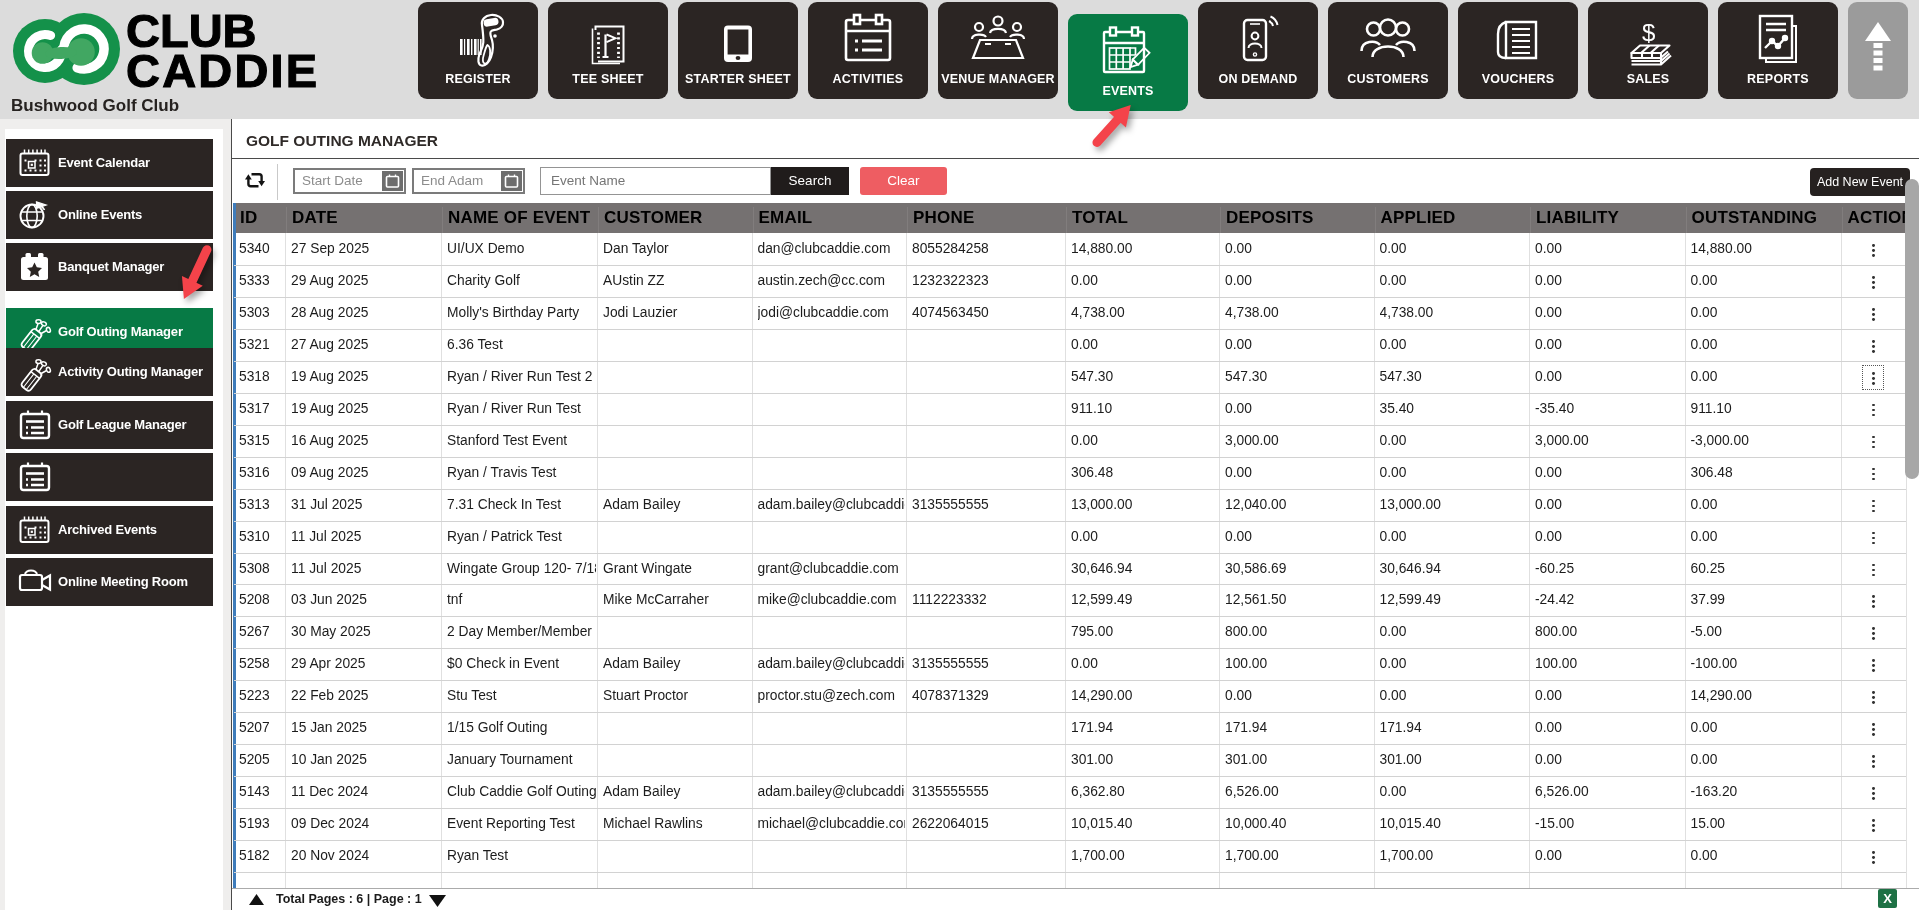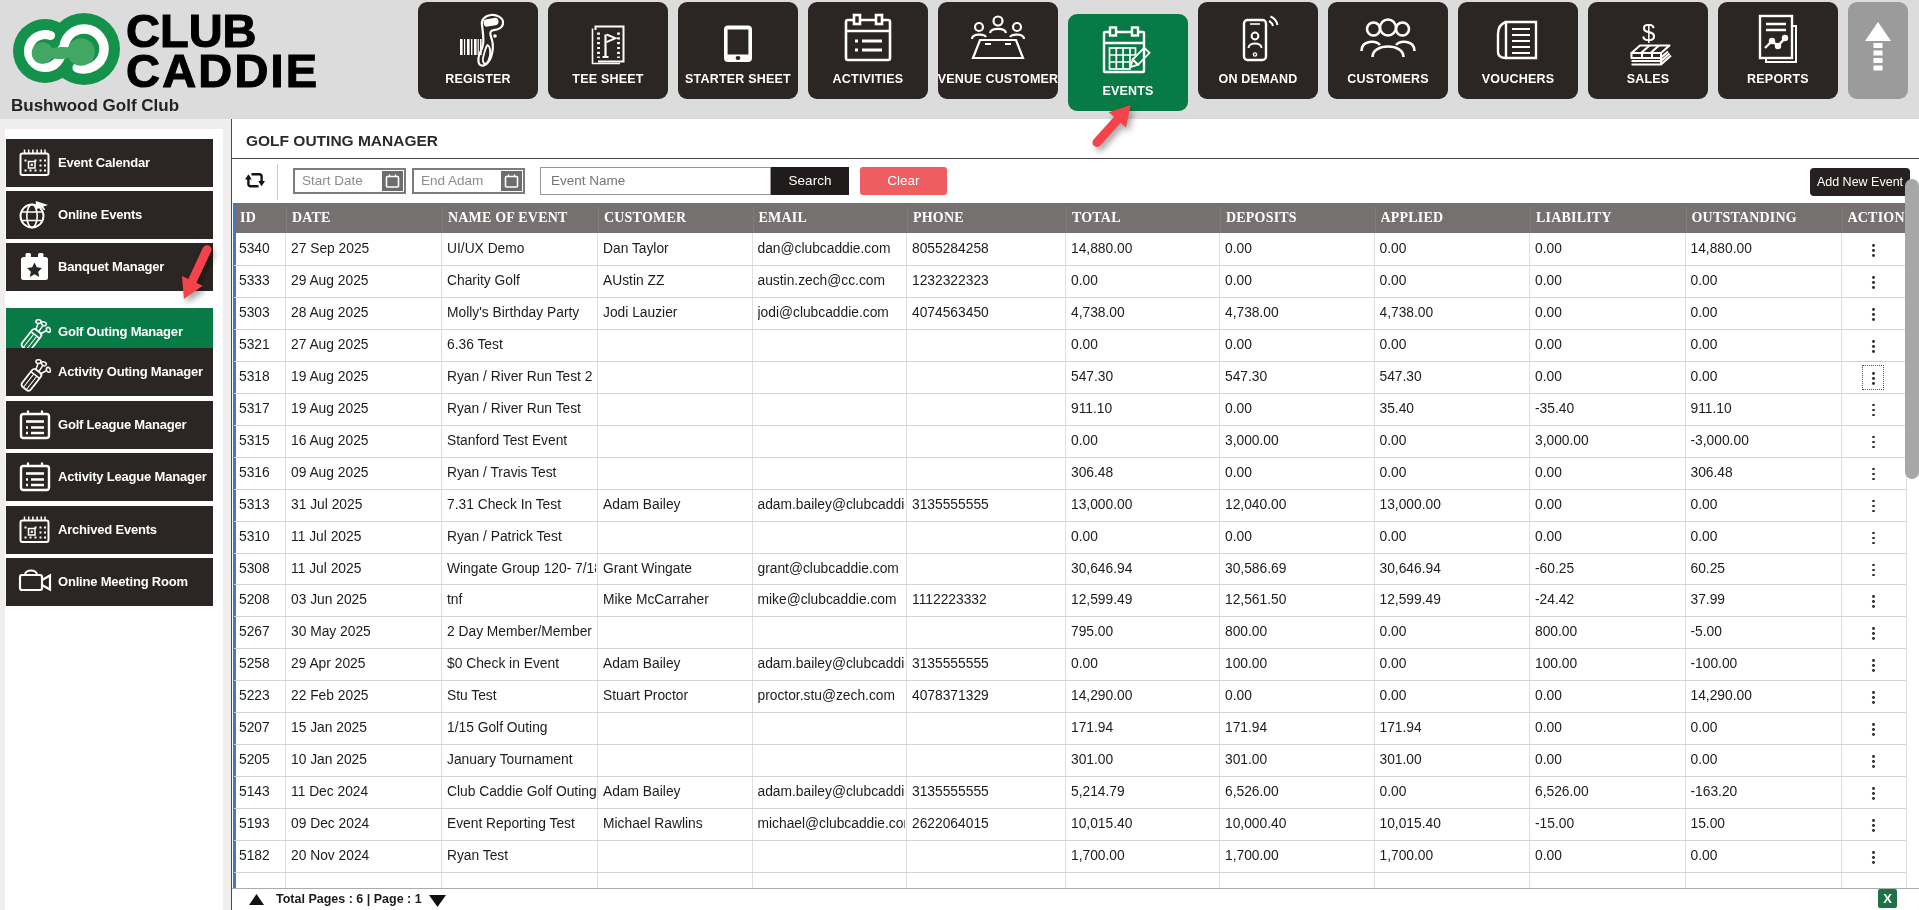--- a/index.html
+++ b/index.html
@@ -22,21 +22,21 @@
 .toolsep { position:absolute; left:45px; top:45px; width:1px; height:36px; background:#c9c9c9; }
 .dategrp { position:absolute; top:49px; width:113px; height:26px; border:2px solid #7b7b7b; background:#fff; }
 .dategrp .ph { position:absolute; left:7px; top:0; line-height:22px; font-size:13.5px; color:#8c8c8c; }
 .dategrp .cal { position:absolute; right:1px; top:1px; width:21px; height:20px; background:#6d6d6d; }
 .evtinput { position:absolute; left:308px; top:48px; width:231px; height:28px; border:1px solid #949494; background:#fff; }
 .evtinput .ph { position:absolute; left:10px; top:0; line-height:26px; font-size:13.5px; color:#757575; }
 .searchbtn { position:absolute; left:539px; top:48px; width:78px; height:28px; background:#201c1b; color:#fff; font-size:13.5px; text-align:center; line-height:28px; }
 .clearbtn { position:absolute; left:628px; top:48px; width:87px; height:28px; background:#ee5d62; color:#fff; font-size:13.5px; text-align:center; line-height:28px; border-radius:3px; }
 .addbtn { position:absolute; left:1578px; top:49px; width:100px; height:28px; background:#262120; color:#fff; font-size:12.5px; text-align:center; line-height:28px; border-radius:4px; }
 .thead { position:absolute; left:1px; top:84px; width:1672px; height:30px; background:#757171; }
-.th { position:absolute; top:0; height:30px; line-height:30px; color:#ffffff; font-size:14px; font-weight:bold; letter-spacing:.2px; white-space:nowrap; overflow:hidden;font-family:Liberation Serif, serif; }
+.th { position:absolute; top:0; height:30px; line-height:30px; color:#000000; font-size:17px; font-weight:bold; letter-spacing:.2px; white-space:nowrap; overflow:hidden; }
 .blueborder { position:absolute; left:1px; top:84px; width:2.5px; height:685px; background:#3f7cba; }
 .cell { position:absolute; height:32px; line-height:32px; font-size:13.8px; color:#1c1c1c; white-space:nowrap; overflow:hidden; }
 .rowline { position:absolute; height:1px; background:#d2d2d2; }
 .colline { position:absolute; top:114px; width:1px; height:655px; background:#e0e0e0; }
 .dots { position:absolute; width:2.8px; height:2.8px; background:#333; border-radius:50%; box-shadow:0 5px 0 #333, 0 10px 0 #333; }
 .footer { position:absolute; left:0px; top:769px; width:1687px; height:22px; background:#fff; border-top:1px solid #ababab; }
 .ftext { position:absolute; left:44px; top:3px; font-size:12.5px; font-weight:bold; color:#1c1c1c; }
 </style></head>
 <body>
 <div class="topbar"></div>
@@ -111,21 +111,21 @@
 <circle cx="30" cy="9" r="4.5"></circle>
 <path d="M22 21 C23 15.5 37 15.5 38 21"></path>
 <circle cx="11" cy="15" r="4"></circle>
 <path d="M4 27 C4 21.5 16 21.5 18 25"></path>
 <circle cx="49" cy="15" r="4"></circle>
 <path d="M42 25 C44 21.5 56 21.5 56 27"></path>
 <path d="M12 28 L48 28 L55 46 L5 46 Z"></path>
 <path d="M17 32 L23 32 M37 32 L43 32" stroke-width="2"></path>
 </g>
     </svg>
-    <div class="lbl">VENUE CUSTOMER</div>
+    <div class="lbl">VENUE MANAGER</div>
   </div>
 <div class="navbtn green" style="left:1068px">
     <svg width="58" height="54" viewBox="0 0 58 54">
 <g fill="none" stroke="#fff" stroke-width="2.4">
 <rect x="5" y="8" width="40" height="40" rx="1"></rect>
 <path d="M5 19 L45 19"></path>
 <rect x="11" y="3.5" width="6" height="8" fill="#077a45"></rect>
 <rect x="33" y="3.5" width="6" height="8" fill="#077a45"></rect>
 <g stroke-width="1.7">
 <rect x="10.5" y="24" width="20.5" height="21"></rect>
@@ -313,21 +313,20 @@
 <div class="sbtn" style="top:453.2px">
     <svg width="36" height="32" viewBox="0 0 36 32">
       <g fill="none" stroke="#fff" stroke-width="2.4">
 <rect x="4" y="5" width="28" height="24" rx="2.5"></rect>
 <path d="M11 6 L11 1.5 M25 6 L25 1.5" stroke-width="2.2"></path>
 <path d="M9 12.5 L27 12.5" stroke-width="2.6"></path>
 <path d="M9 18.5 L11 18.5 M14 18.5 L27 18.5" stroke-width="2.6"></path>
 <path d="M9 24 L11 24 M14 24 L27 24" stroke-width="2.6"></path>
 </g>
     </svg>
-    <div class="lbl">Activity League Manager</div>
   </div>
 <div class="sbtn" style="top:505.6px">
     <svg width="36" height="32" viewBox="0 0 36 32">
       <g fill="none" stroke="#fff" stroke-width="2">
 <rect x="3.5" y="6.5" width="28" height="21.5" rx="2"></rect>
 <path d="M7.5 7 L7.5 2.5 M11.7 7 L11.7 2.5 M15.9 7 L15.9 2.5 M20.1 7 L20.1 2.5 M24.3 7 L24.3 2.5 M28 7 L28 2.5" stroke-width="1.5"></path>
 <g fill="#fff" stroke-width="0">
 <rect x="7.5" y="12.5" width="2" height="2"></rect>
           <rect x="17.5" y="12.5" width="2" height="2"></rect>
           <rect x="22.5" y="12.5" width="2" height="2"></rect>
@@ -634,21 +633,21 @@
     <div class="cell" style="left:1303px;top:625.2px;width:148.5px">0.00</div>
     <div class="cell" style="left:1458.5px;top:625.2px;width:149.0px">0.00</div>
     <div class="dots" style="left:1639.8px;top:636.2px"></div>
     <div class="rowline" style="left:2px;top:657.2px;width:1672px"></div>
 <div class="cell" style="left:7px;top:657.2px;width:44px">5143</div>
     <div class="cell" style="left:59px;top:657.2px;width:149px">11 Dec 2024</div>
     <div class="cell" style="left:215px;top:657.2px;width:149px">Club Caddie Golf Outing</div>
     <div class="cell" style="left:371px;top:657.2px;width:147.5px">Adam Bailey</div>
     <div class="cell" style="left:525.5px;top:657.2px;width:147.5px">adam.bailey@clubcaddie.com</div>
     <div class="cell" style="left:680px;top:657.2px;width:152px">3135555555</div>
-    <div class="cell" style="left:839px;top:657.2px;width:147px">5,214.79</div>
+    <div class="cell" style="left:839px;top:657.2px;width:147px">6,362.80</div>
     <div class="cell" style="left:993px;top:657.2px;width:147.5px">6,526.00</div>
     <div class="cell" style="left:1147.5px;top:657.2px;width:148.5px">0.00</div>
     <div class="cell" style="left:1303px;top:657.2px;width:148.5px">6,526.00</div>
     <div class="cell" style="left:1458.5px;top:657.2px;width:149.0px">-163.20</div>
     <div class="dots" style="left:1639.8px;top:668.2px"></div>
     <div class="rowline" style="left:2px;top:689.1px;width:1672px"></div>
 <div class="cell" style="left:7px;top:689.1px;width:44px">5193</div>
     <div class="cell" style="left:59px;top:689.1px;width:149px">09 Dec 2024</div>
     <div class="cell" style="left:215px;top:689.1px;width:149px">Event Reporting Test</div>
     <div class="cell" style="left:371px;top:689.1px;width:147.5px">Michael Rawlins</div>

